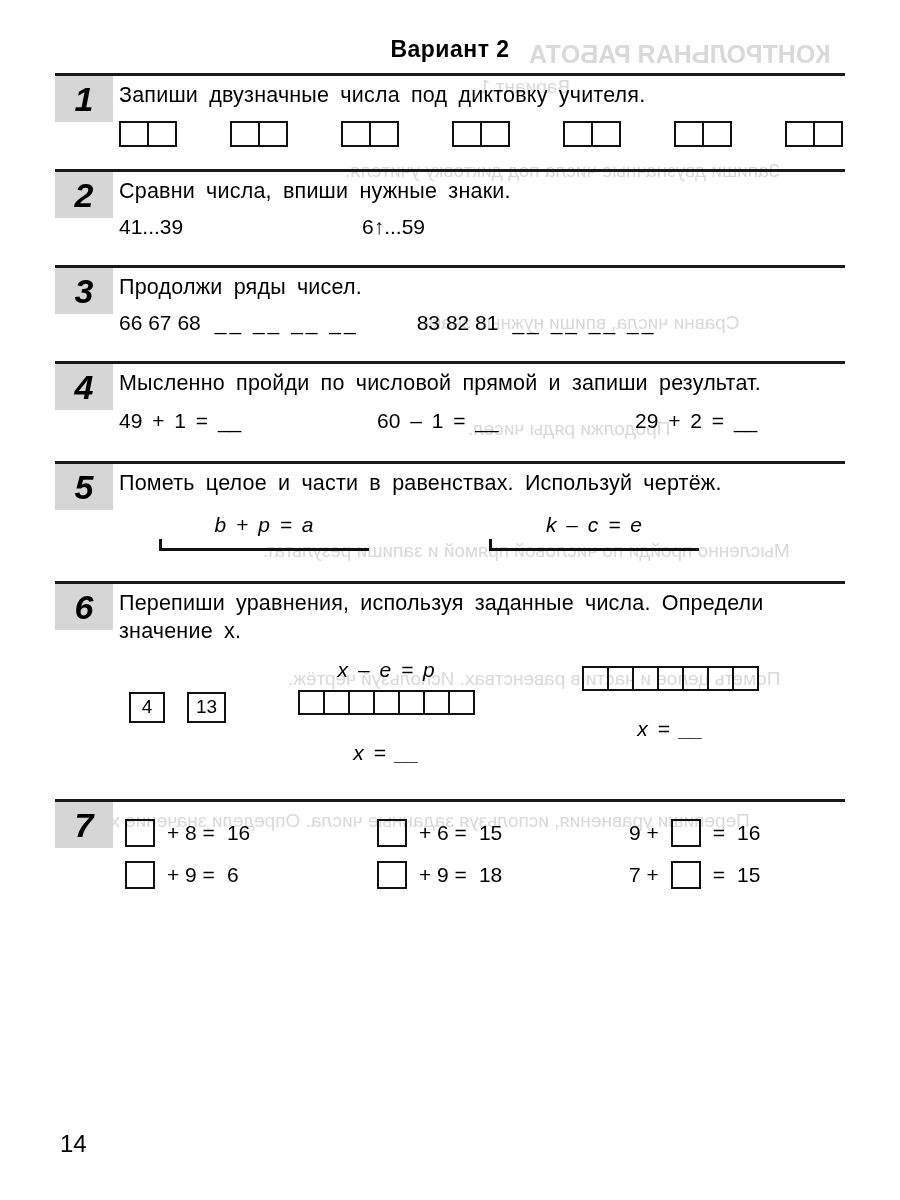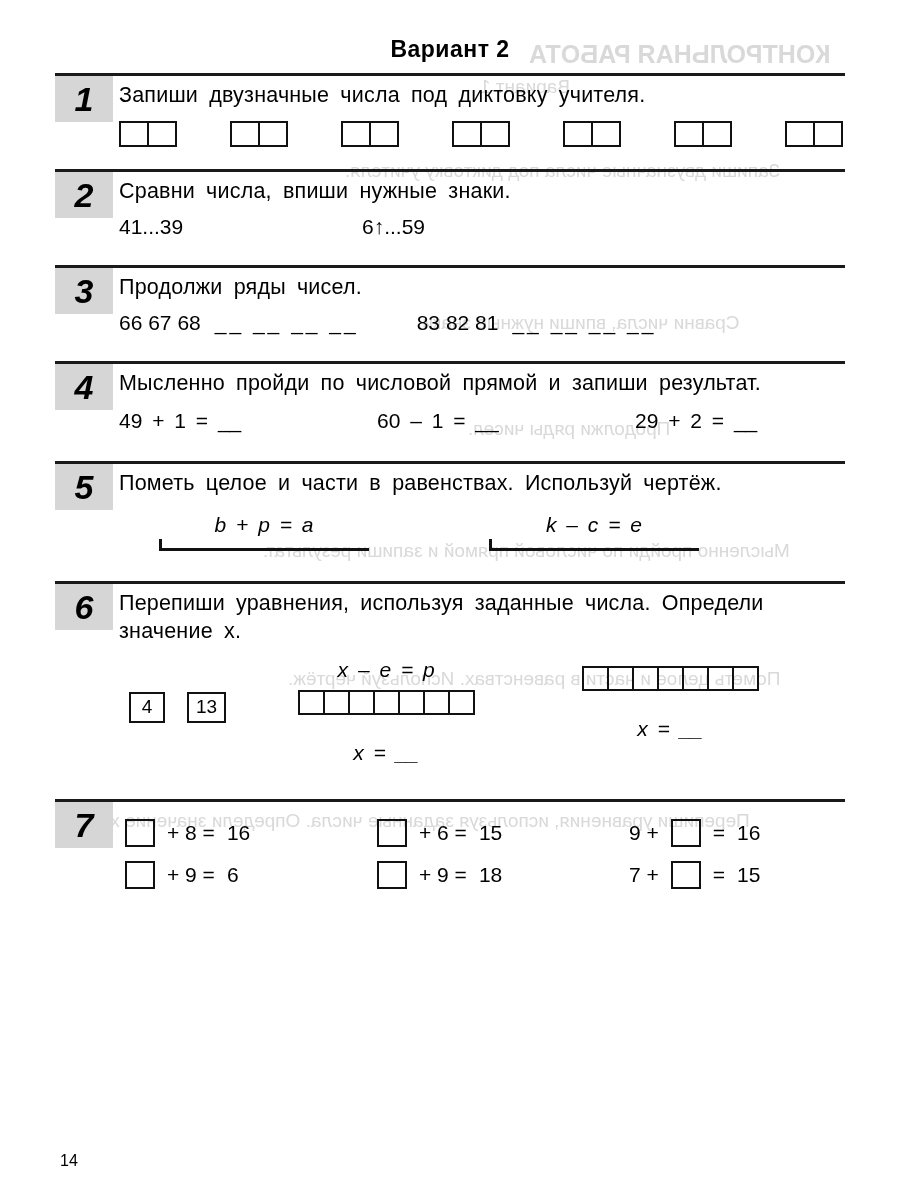--- a/index.html
+++ b/index.html
@@ -228,22 +228,22 @@
     height: 28px;
     border: 2px solid #111;
     box-sizing: border-box;
     display: inline-block;
   }
   .t7-item span { margin: 0 6px; }
 
   .footer-num {
     position: absolute;
     left: 60px;
-    bottom: 30px;
-    font-size: 16px;
+    bottom: 42px;
+    font-size: 24px;
   }
   .t7-wrap { margin-top: 8px; }
 </style>
 </head>
 <body>
 
 <div class="page">
 
   <div class="ghost" style="top:40px; right:70px; font-size:25px; font-weight:bold;">КОНТРОЛЬНАЯ РАБОТА</div>
   <div class="ghost" style="top:76px; right:330px; font-size:19px;">Вариант 1</div>

